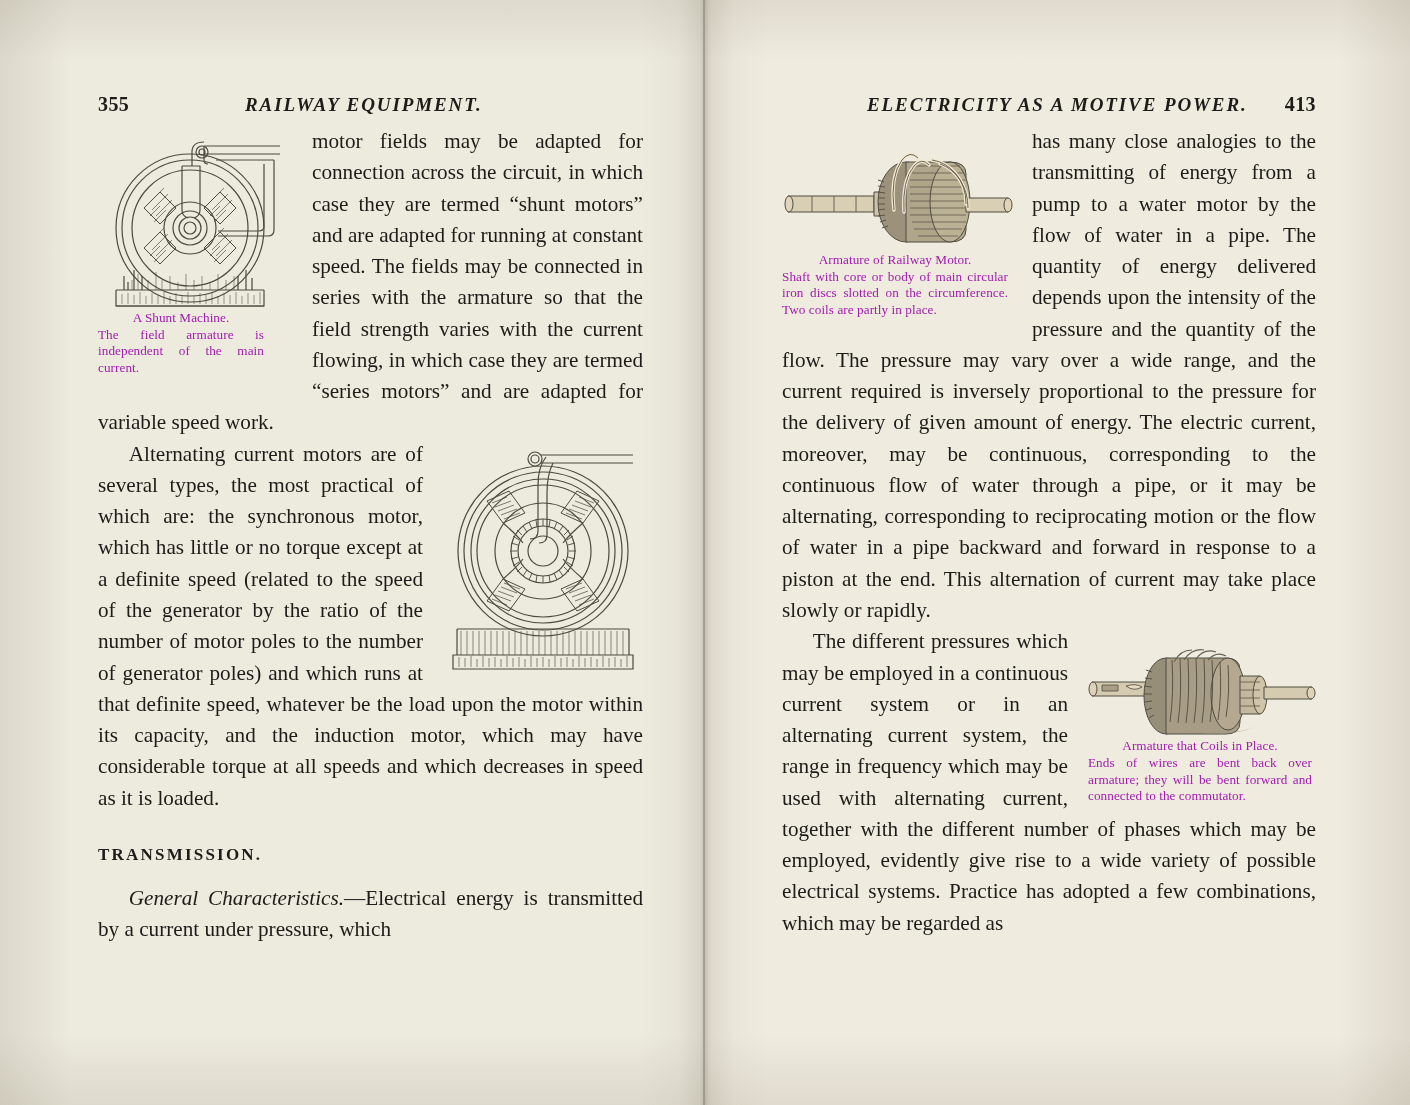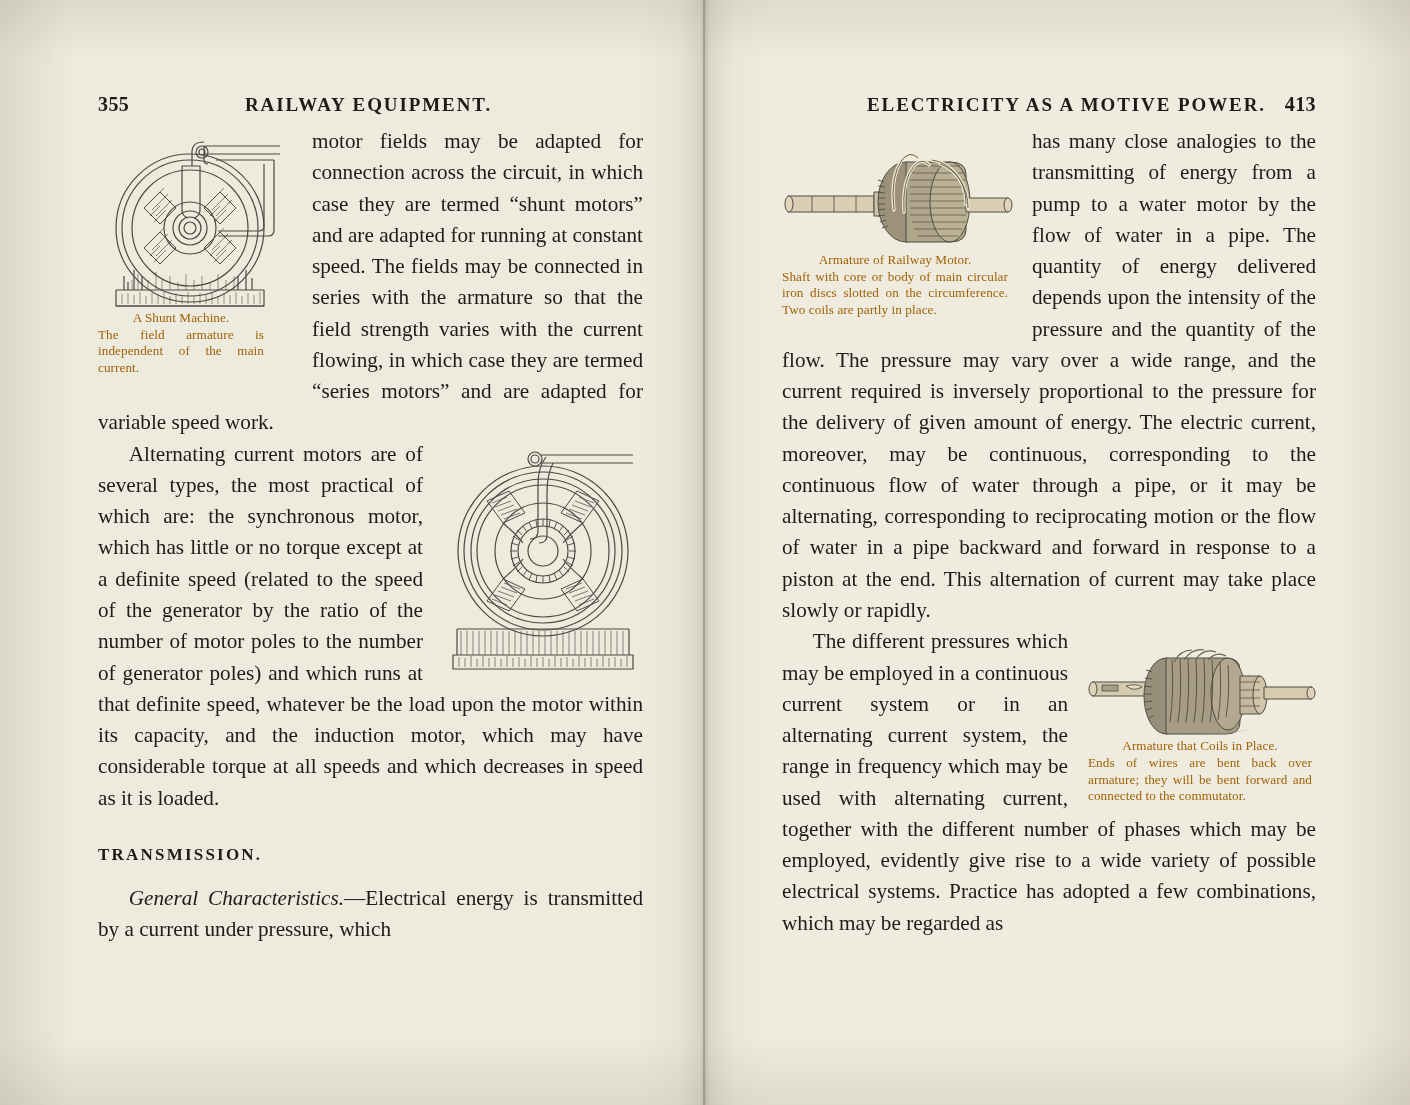--- a/index.html
+++ b/index.html
@@ -82,20 +82,21 @@
     position: absolute; top: 1px;
     font-style: normal;
     font-weight: 700;
     font-size: 20px;
     letter-spacing: 0.02em;
   }
   .folio-left  { left: 0; }
   .folio-right { right: 0; }
   .runhead-title {
     position: absolute; top: 2px;
+    font-style: italic;
     font-weight: 700;
     font-size: 19px;
     letter-spacing: 0.10em;
     white-space: nowrap;
   }
   .runhead-title-left  { left: 147px; }
   .runhead-title-right { left: 85px; text-align: center; }
 
   .body {
     font-size: 21.2px;
@@ -119,21 +120,21 @@
   .fig.right-float {
     float: right;
     clear: right;
     margin: 4px 0 8px 20px;
   }
   .cap {
     font-family: "Liberation Serif", "DejaVu Serif", serif;
     font-size: 13.2px;
     line-height: 1.26;
     text-align: justify;
-    color: #a16207;
+    color: #a21caf;
     letter-spacing: 0.005em;
   }
   .cap .cap-title {
     display: block;
     text-align: center;
     white-space: nowrap;
   }
 
   .illus {
     display: block;

